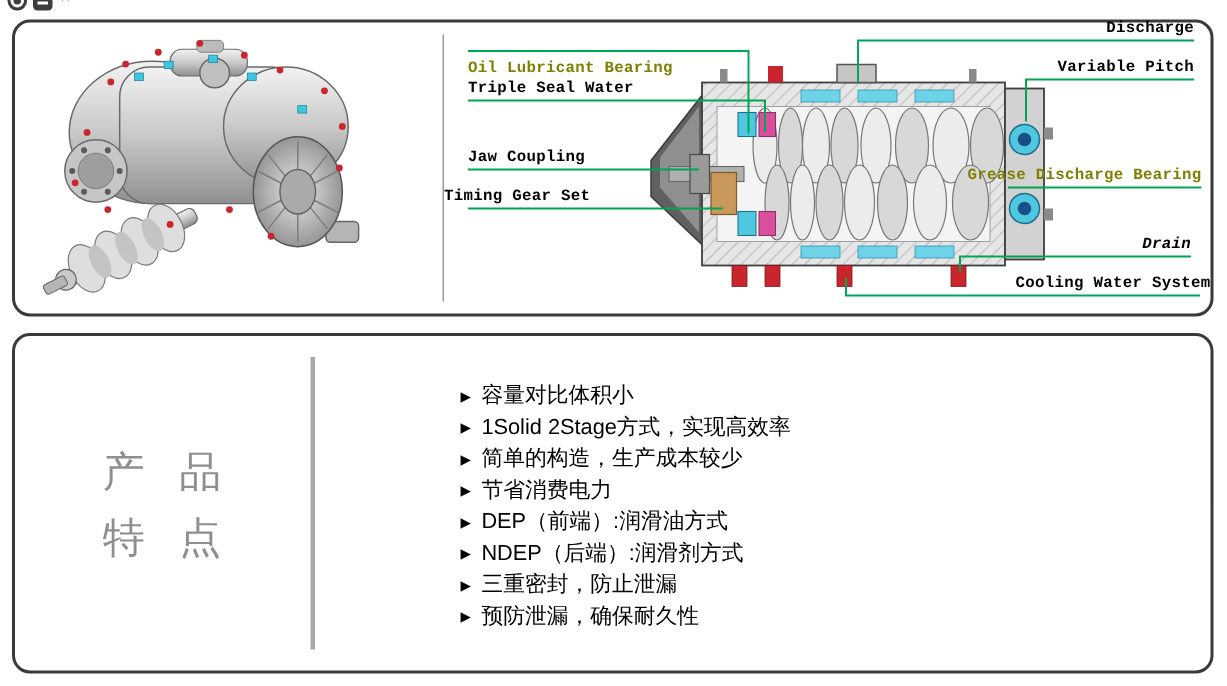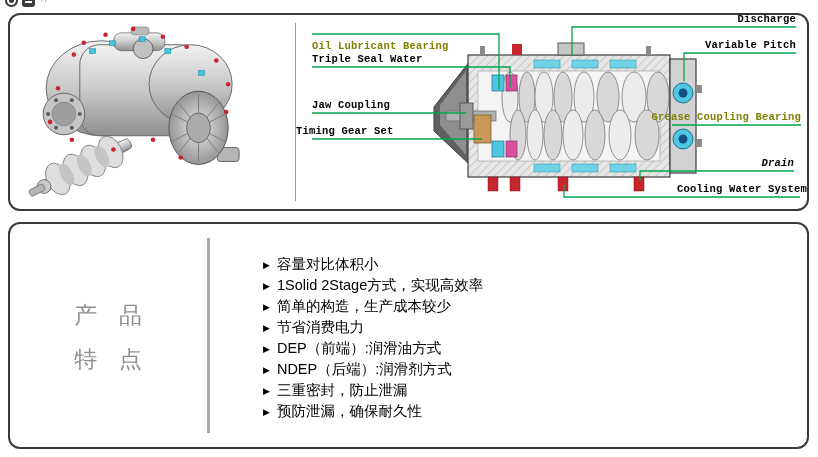--- a/index.html
+++ b/index.html
@@ -21,26 +21,26 @@
   .divider-v { position:absolute; left:285px; top:8px; bottom:8px; width:1px; background:#9a9a9a; }
 
   .compressor3d { position:absolute; left:4px; top:4px; width:278px; height:186px; }
   .overlay { position:absolute; left:0; top:0; width:797px; height:194px; }
 
   .lbl { position:absolute; font-family:"Liberation Mono","DejaVu Sans Mono",monospace;
          font-size:10.5px; font-weight:bold; color:#000; white-space:nowrap; letter-spacing:0.2px; }
   .lbl.olive { color:#7f7f00; }
 
   .features-title { position:absolute; left:26px; top:70px; width:152px; text-align:center;
-                    font-family:"Liberation Serif","DejaVu Serif",serif; font-size:23px; color:#8f8f8f;
+                    font-family:"Liberation Serif","DejaVu Serif",serif; font-size:28px; color:#8f8f8f;
                     letter-spacing:8px; line-height:44px; }
   .features-divider { position:absolute; left:197px; top:14px; bottom:14px; width:3px; background:#a8a8a8; }
   .features-list { position:absolute; left:253px; top:30px; list-style:none;
                    font-size:14.5px; line-height:20px; color:#000; }
-  .features-list li { white-space:nowrap; }
+  .features-list li { white-space:nowrap;margin-left:44px; }
   .marker { display:inline-block; font-family:"DejaVu Sans",sans-serif; font-size:9px;
             vertical-align:1px; margin-right:7px; color:#000; }
 </style>
 </head>
 <body>
 
 <div class="page">
 
   <div class="crop-icons">
     <span class="crop-circle"></span>
@@ -215,21 +215,21 @@
       </g>
     </svg>
 
     <div class="lbl olive" style="left:302px; top:5px;margin-top:20px;">Oil Lubricant Bearing</div>
     <div class="lbl" style="left:302px; top:38px;">Triple Seal Water</div>
     <div class="lbl" style="left:302px; top:84px;">Jaw Coupling</div>
     <div class="lbl" style="left:286px; top:110px;">Timing Gear Set</div>
 
     <div class="lbl" style="right:11px; top:-2px;">Discharge</div>
     <div class="lbl" style="right:11px; top:24px;">Variable Pitch</div>
-    <div class="lbl olive" style="right:6px;  top:96px;">Grease Coupling Bearing</div>
+    <div class="lbl olive" style="right:6px;  top:96px;">Grease Discharge Bearing</div>
     <div class="lbl" style="right:13px; top:142px;font-style:italic;">Drain</div>
     <div class="lbl" style="right:0;  top:168px;">Cooling Water System</div>
   </div>
 
   <div class="panel panel-bottom">
     <div class="features-title">
       <div>产 品</div>
       <div>特 点</div>
     </div>
     <div class="features-divider"></div>

